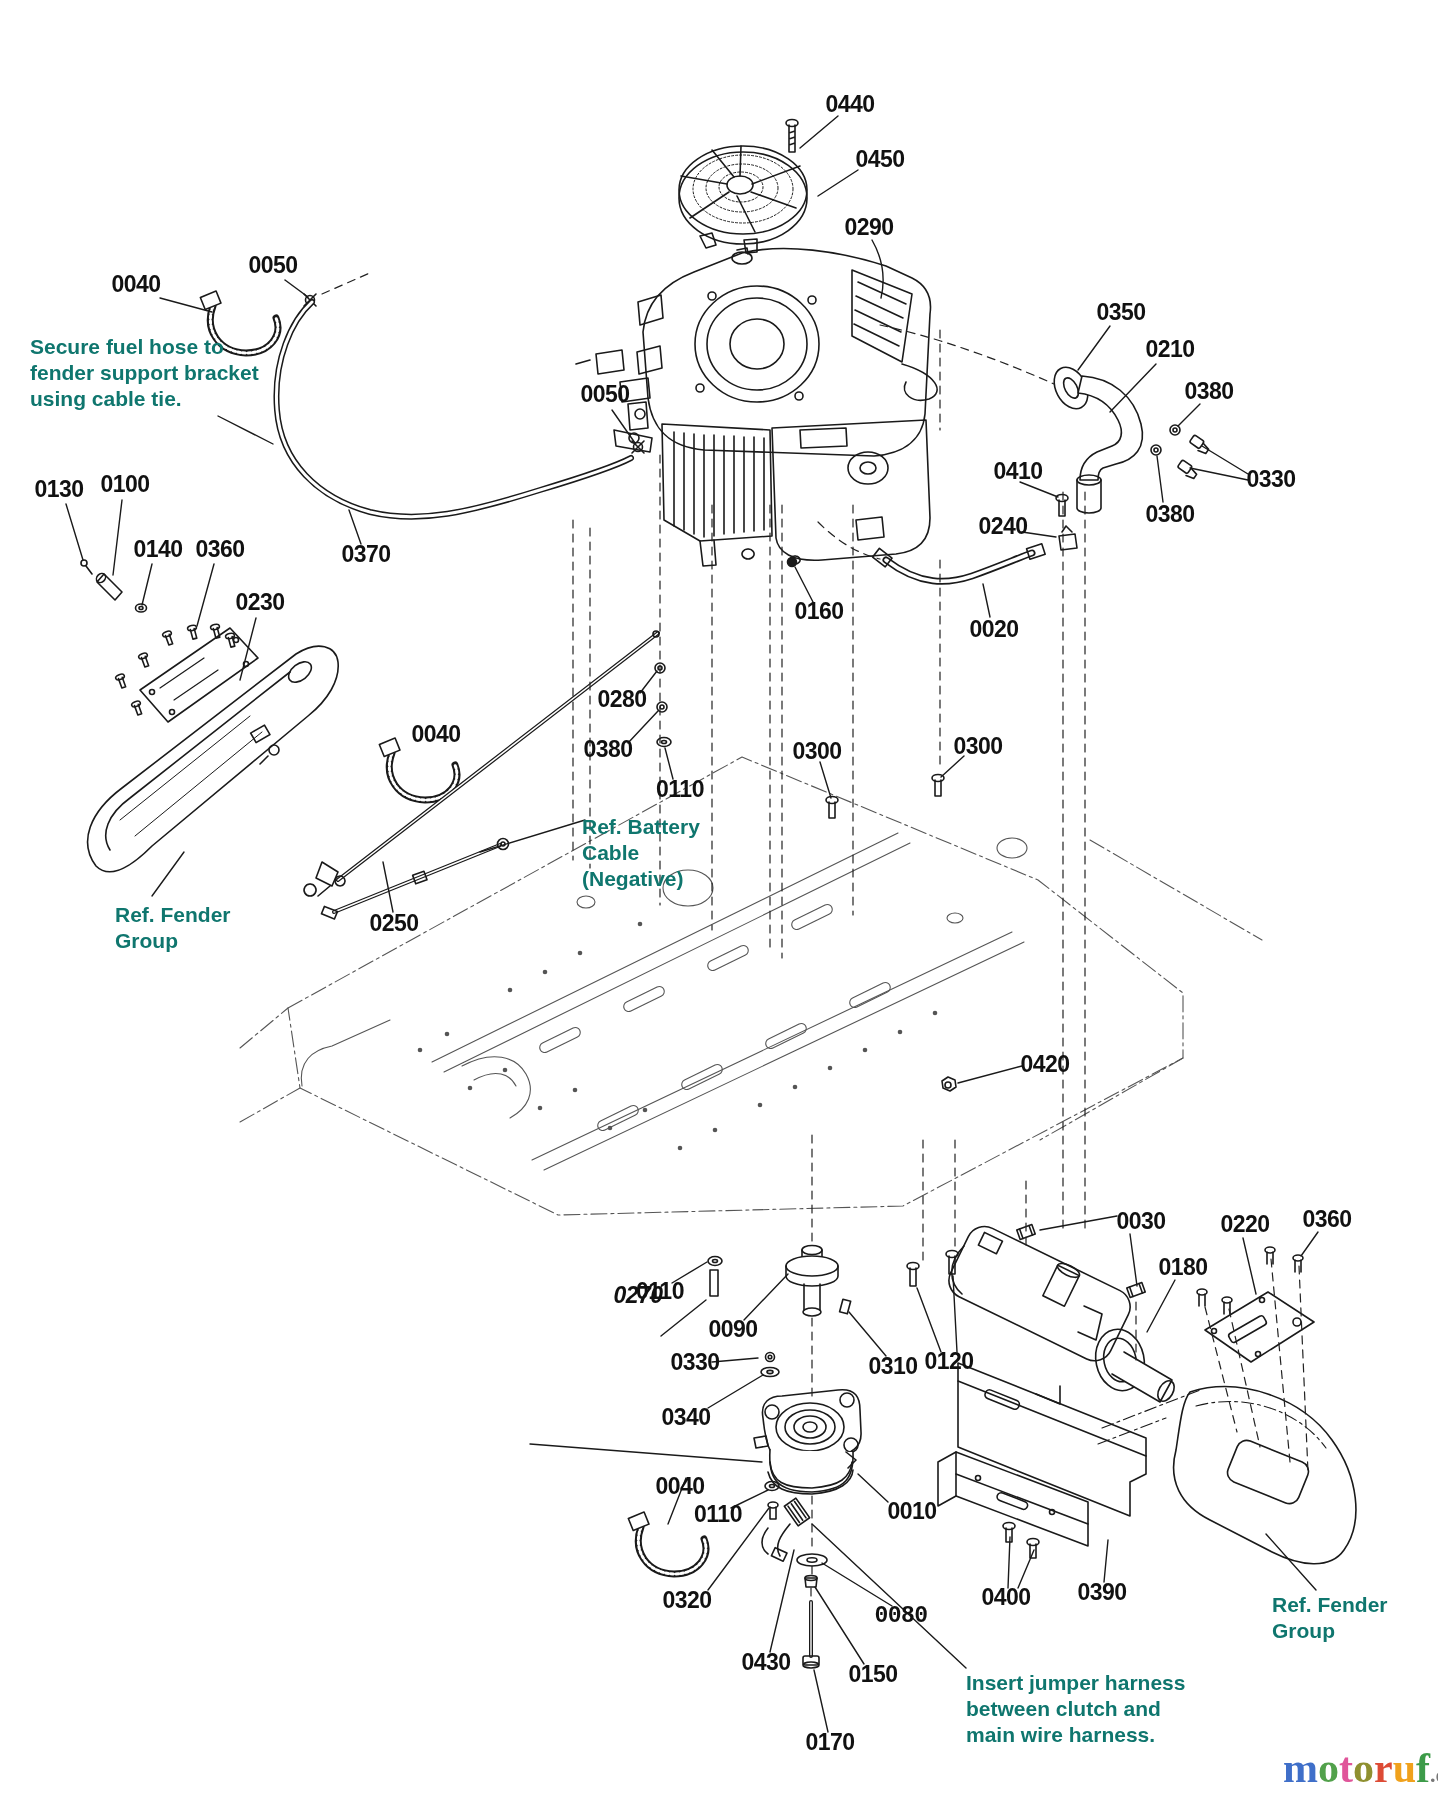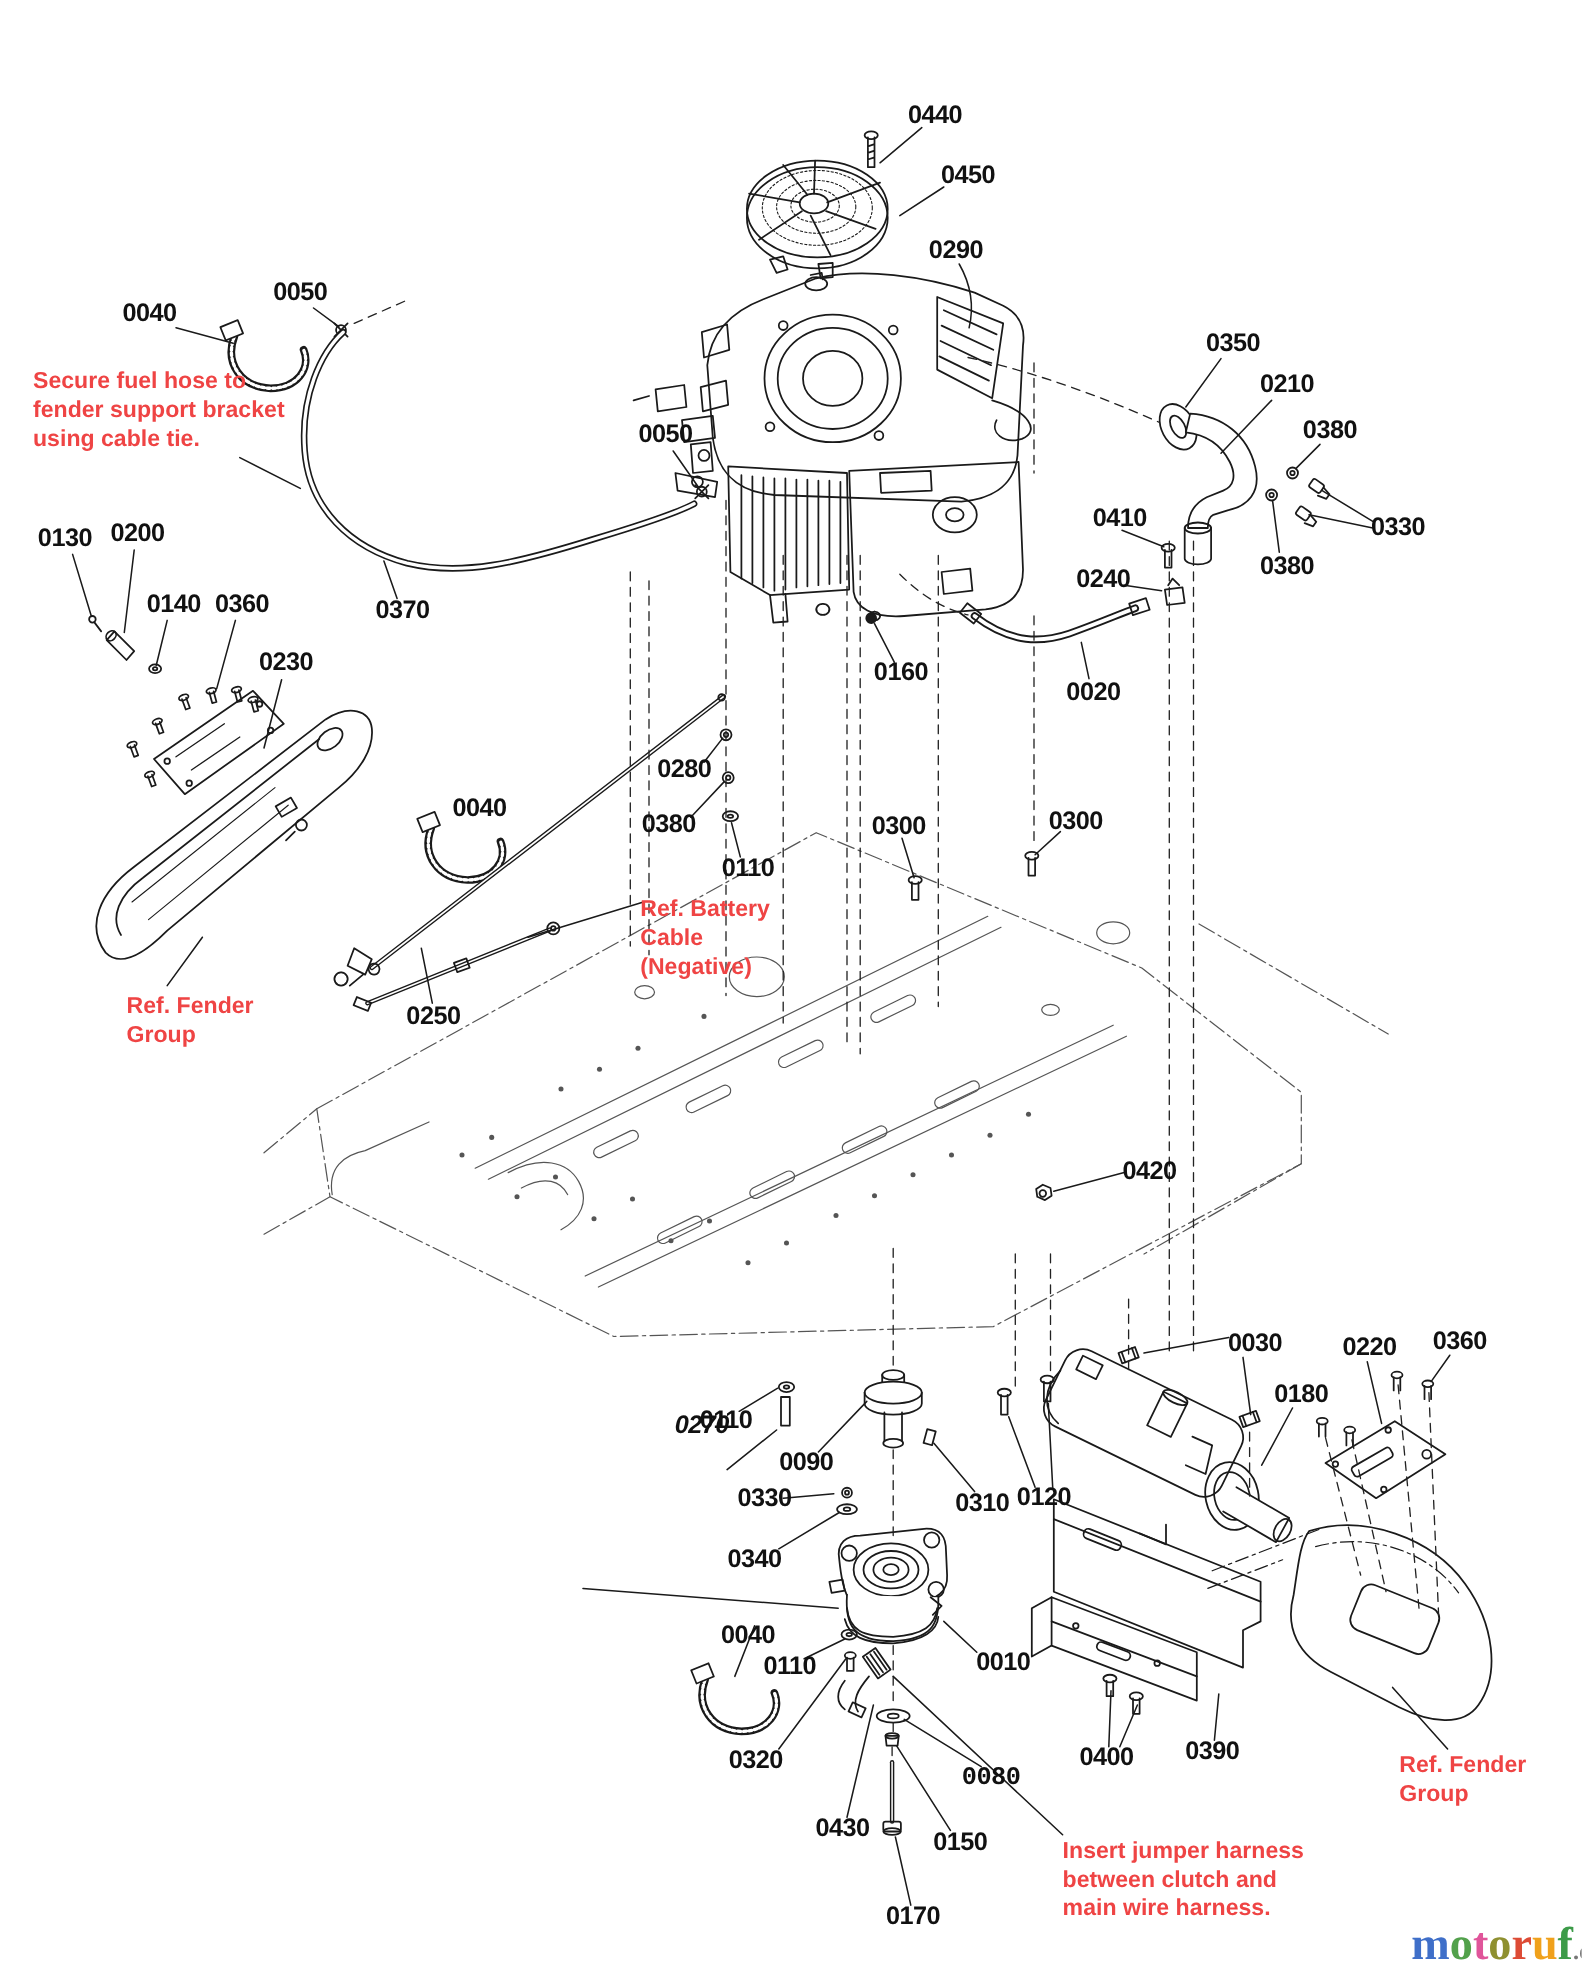--- a/index.html
+++ b/index.html
@@ -2,21 +2,21 @@
 <html><head>
 <meta charset="utf-8">
 <style>
   html,body{margin:0;padding:0;background:#fff;}
   .stage{position:relative;width:1438px;height:1800px;background:#ffffff;overflow:hidden;
          font-family:"Liberation Sans",sans-serif;}
   svg{position:absolute;left:0;top:0;}
   #labels-layer,#notes-layer{position:absolute;left:0;top:0;width:100%;height:100%;pointer-events:none;}
   .plabel{position:absolute;transform:translate(-50%,-50%);font-weight:bold;font-size:23px;
           letter-spacing:-0.5px;color:#111;white-space:nowrap;}
-  .pnote{position:absolute;font-weight:bold;font-size:21px;line-height:26px;color:#ef4444;white-space:nowrap;}
+  .pnote{position:absolute;font-weight:bold;font-size:21px;line-height:26px;color:#0f766e;white-space:nowrap;}
   .watermark{position:absolute;left:1283px;top:1748px;font-family:"Liberation Serif",serif;
              font-weight:bold;font-size:42px;line-height:40px;}
   .watermark .suffix{font-size:22px;font-weight:bold;}
   .wm-letter{display:inline;}
 </style>
 </head>
 <body>
 
 <div class="stage">
 
@@ -531,21 +531,21 @@
       <div class="plabel" style="left: 605px; top: 394px;">0050</div>
       <div class="plabel" style="left: 1121px; top: 312px;">0350</div>
       <div class="plabel" style="left: 1170px; top: 349px;">0210</div>
       <div class="plabel" style="left: 1209px; top: 391px;">0380</div>
       <div class="plabel" style="left: 1271px; top: 479px;">0330</div>
       <div class="plabel" style="left: 1170px; top: 514px;">0380</div>
       <div class="plabel" style="left: 1018px; top: 471px;">0410</div>
       <div class="plabel" style="left: 1003px; top: 526px;">0240</div>
       <div class="plabel" style="left: 994px; top: 629px;">0020</div>
       <div class="plabel" style="left: 59px; top: 489px;">0130</div>
-      <div class="plabel" style="left: 125px; top: 484px;">0200</div>
+      <div class="plabel" style="left: 125px; top: 484px;">0100</div>
       <div class="plabel" style="left: 158px; top: 549px;">0140</div>
       <div class="plabel" style="left: 220px; top: 549px;">0360</div>
       <div class="plabel" style="left: 260px; top: 602px;">0230</div>
       <div class="plabel" style="left: 366px; top: 554px;">0370</div>
       <div class="plabel" style="left: 819px; top: 611px;">0160</div>
       <div class="plabel" style="left: 622px; top: 699px;">0280</div>
       <div class="plabel" style="left: 608px; top: 749px;">0380</div>
       <div class="plabel" style="left: 680px; top: 789px;">0110</div>
       <div class="plabel" style="left: 436px; top: 734px;">0040</div>
       <div class="plabel" style="left: 817px; top: 751px;">0300</div>

